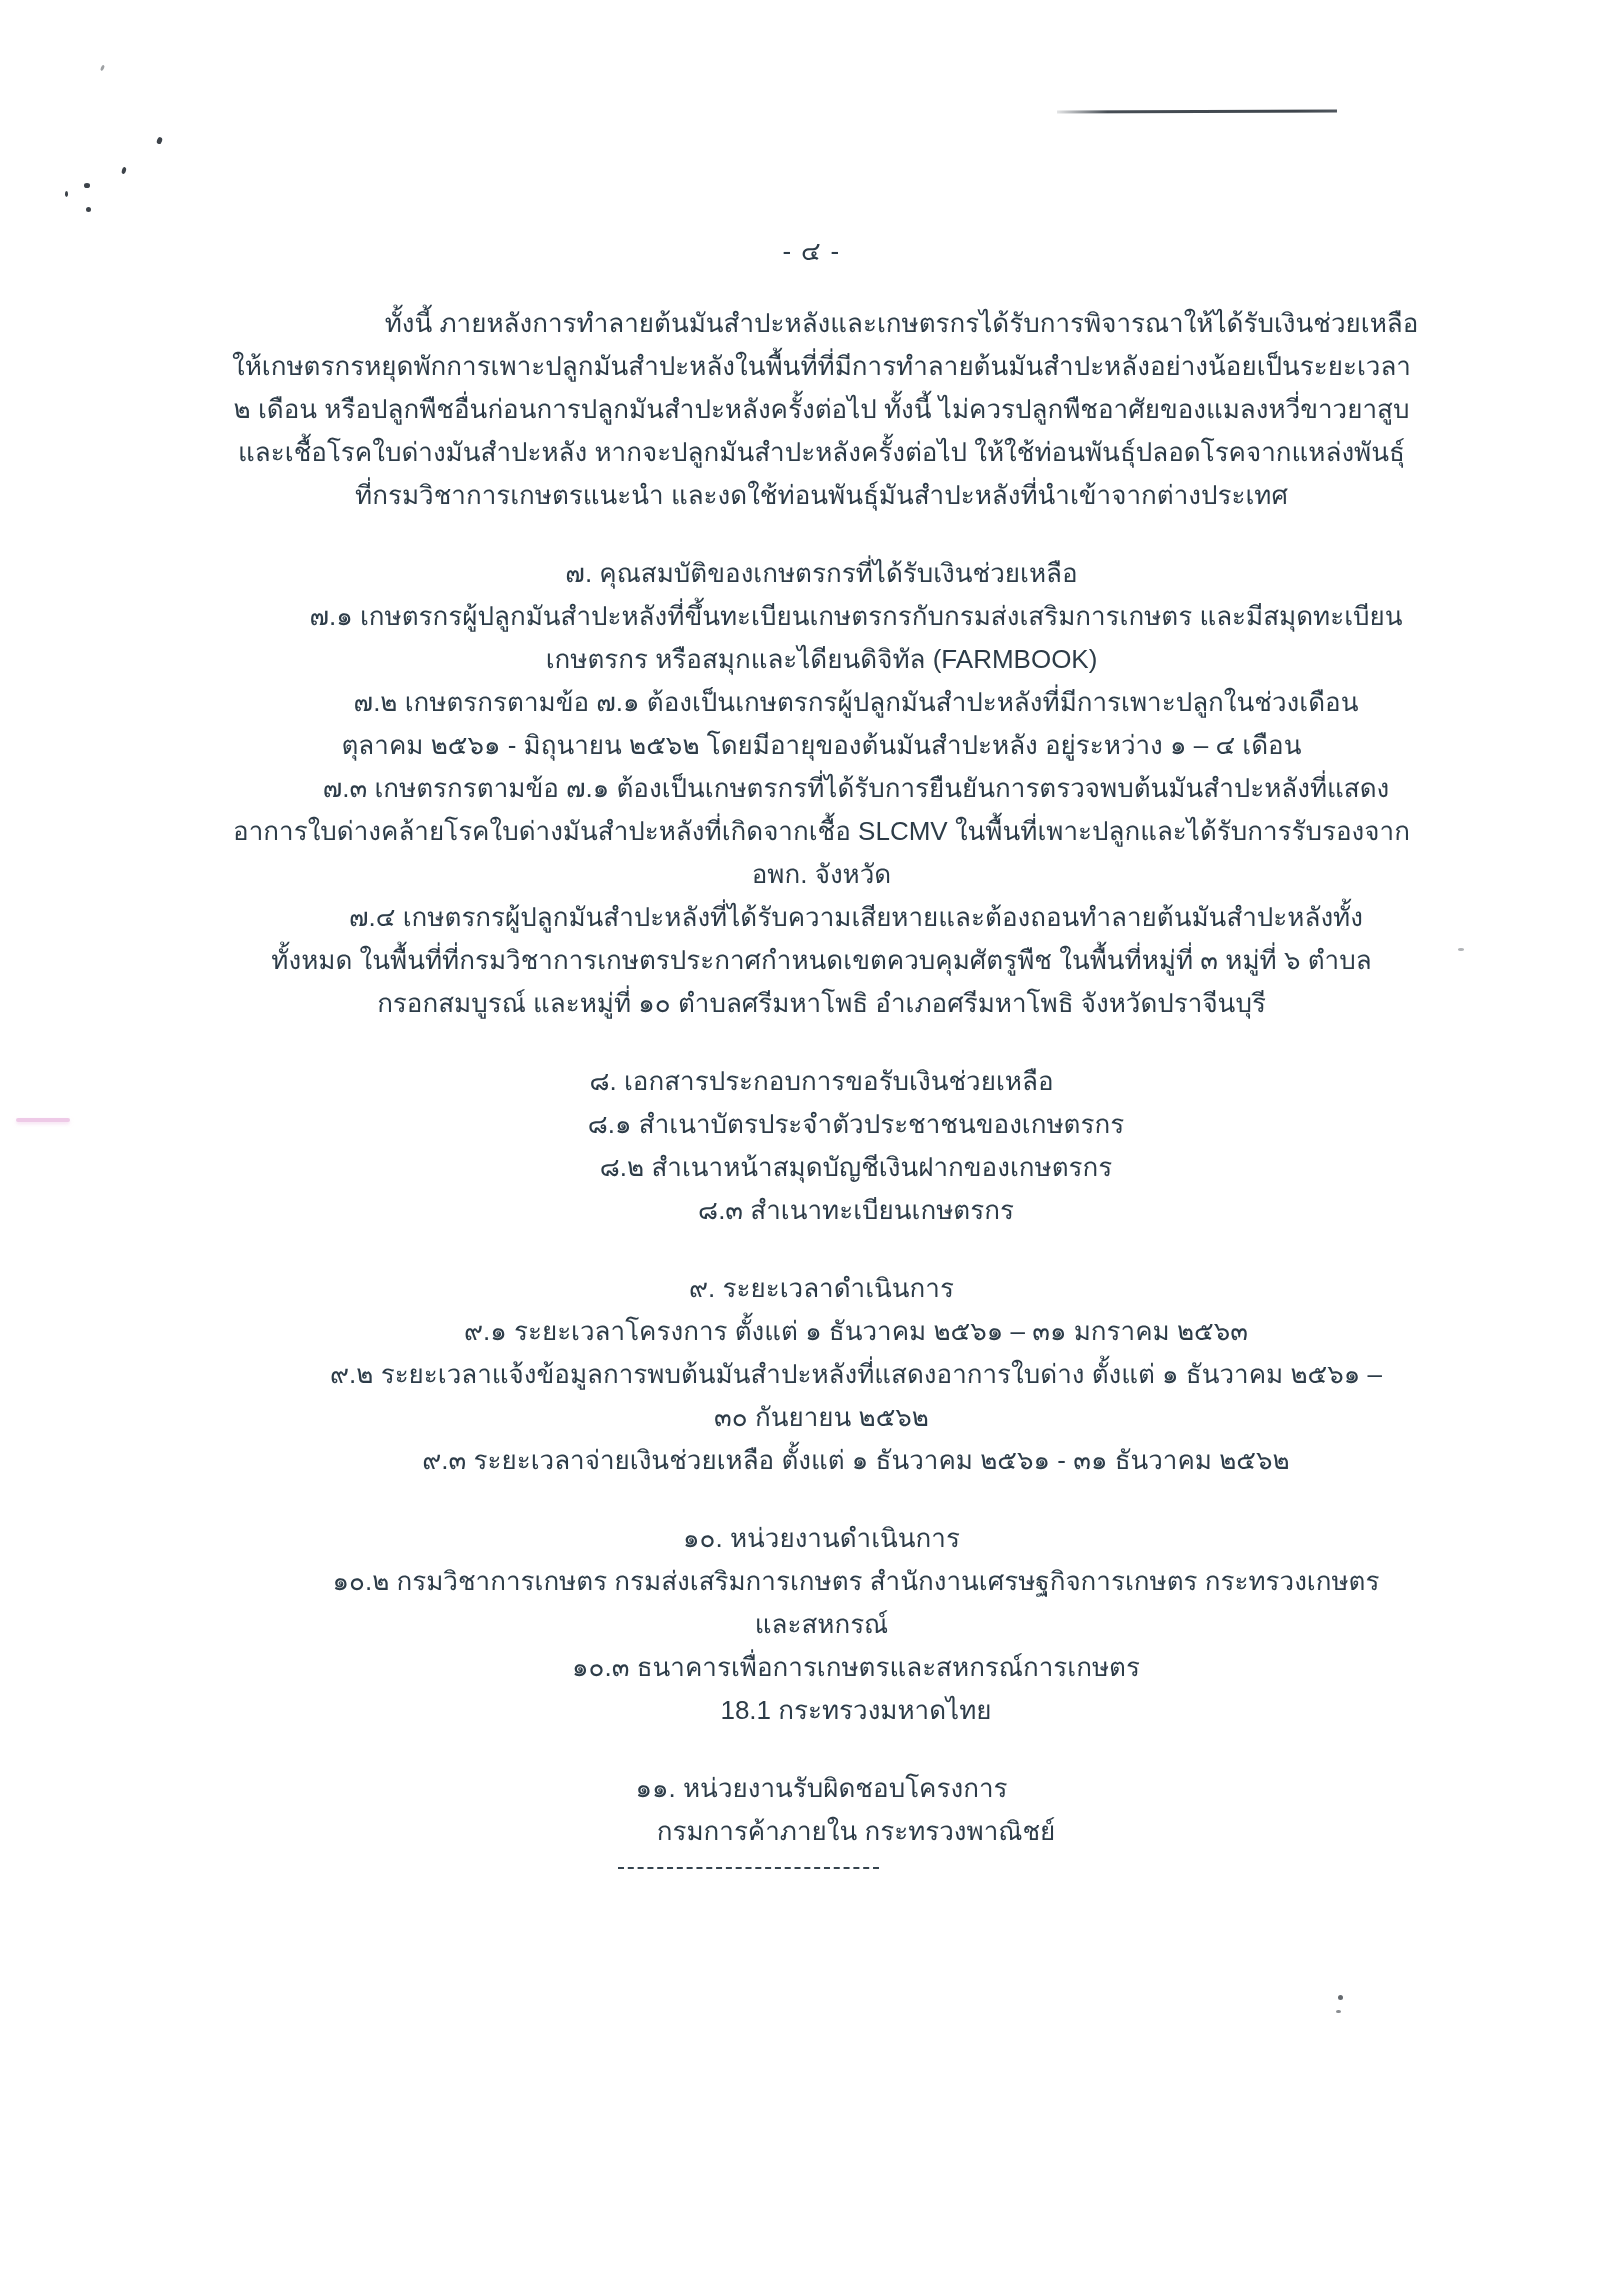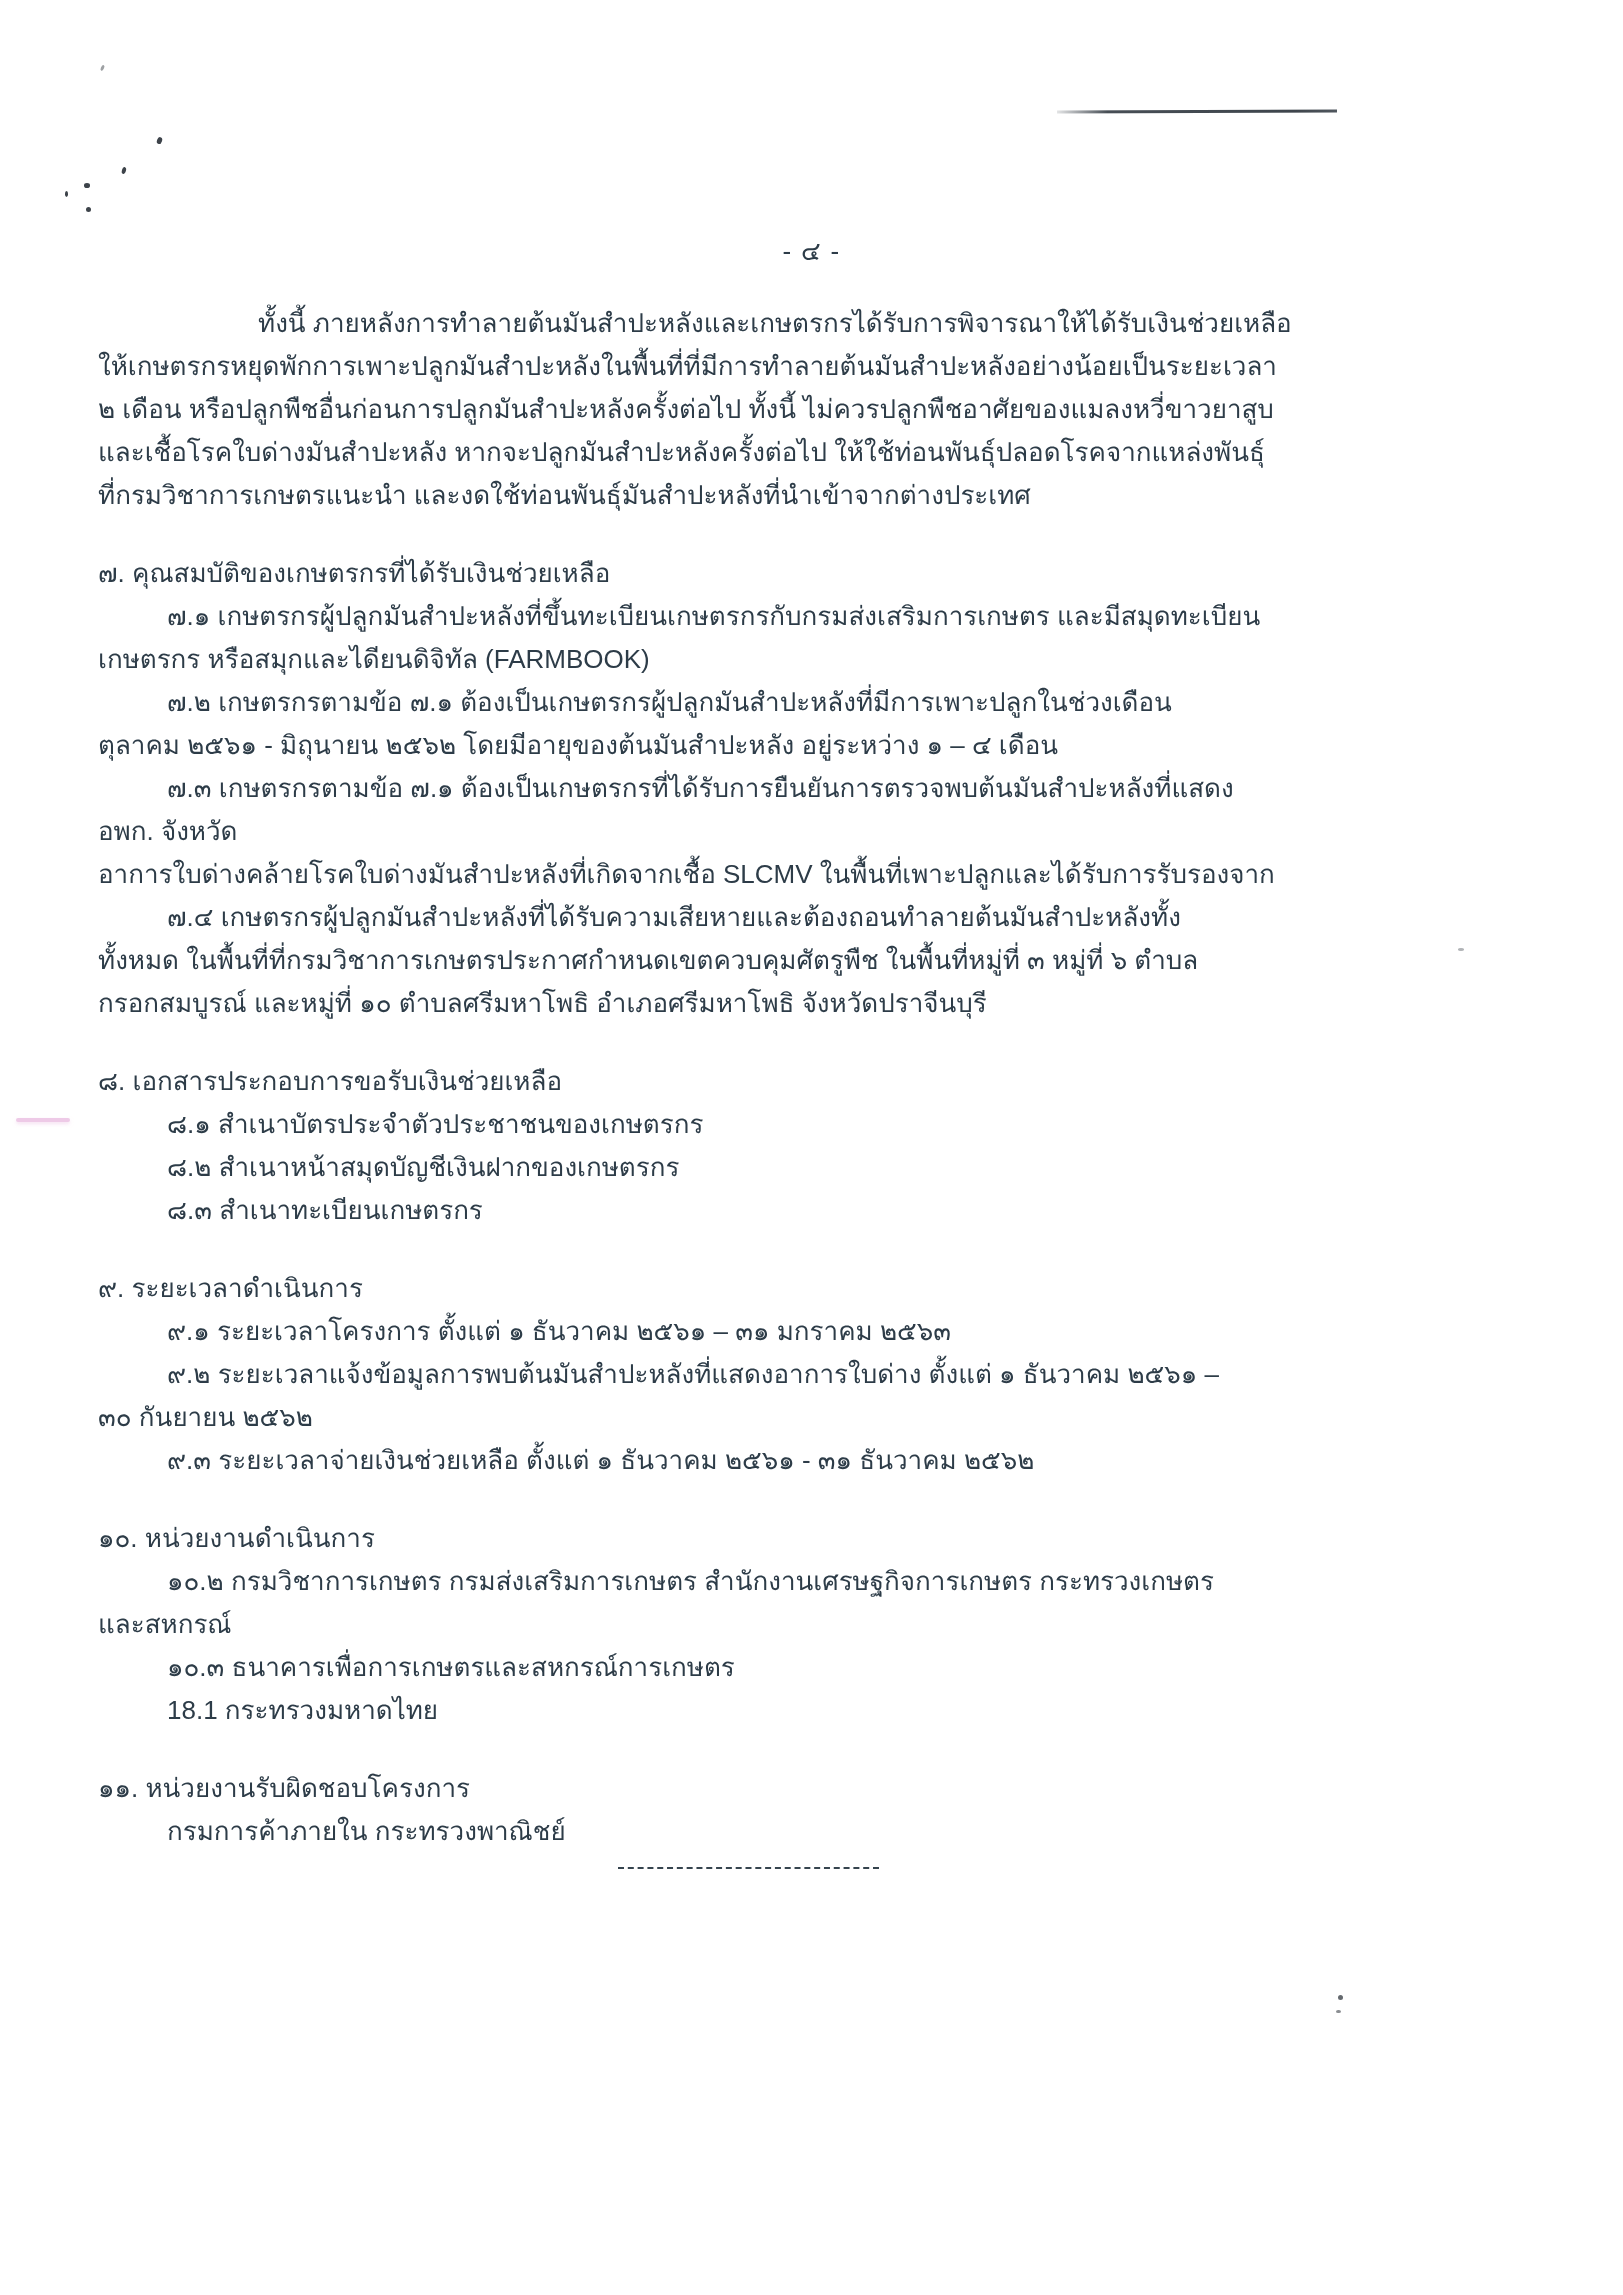--- a/index.html
+++ b/index.html
@@ -12,21 +12,21 @@
     font-family:"Liberation Sans","DejaVu Sans",sans-serif;
     color:#2d3c48;
     overflow:hidden;
   }
   .pagenum {
     position:absolute; top:230px; left:0; width:100%;
     text-align:center; font-size:26px; letter-spacing:1.3px;
   }
   .content {
     position:absolute; left:98px; top:302px; width:1447px;
-    font-size:26px; line-height:43px;
+    font-size:26px; line-height:43px;text-align:center;
   }
   .line { white-space:nowrap; }
   .indent-para { padding-left:160px; }
   .indent-item { padding-left:69px; }
   .sec { margin-top:35px; }
   .divider {
     margin-top:14.4px; margin-left:520px; width:261px; height:0;
     border-top:2.6px dashed #35444e;
   }
   
@@ -80,22 +80,22 @@
       <div class="line">ที่กรมวิชาการเกษตรแนะนำ และงดใช้ท่อนพันธุ์มันสำปะหลังที่นำเข้าจากต่างประเทศ</div>
     </div>
 
     <div class="sec">
       <div class="line">๗. คุณสมบัติของเกษตรกรที่ได้รับเงินช่วยเหลือ</div>
       <div class="line indent-item">๗.๑ เกษตรกรผู้ปลูกมันสำปะหลังที่ขึ้นทะเบียนเกษตรกรกับกรมส่งเสริมการเกษตร และมีสมุดทะเบียน</div>
       <div class="line">เกษตรกร หรือสมุกและไดียนดิจิทัล (FARMBOOK)</div>
       <div class="line indent-item">๗.๒ เกษตรกรตามข้อ ๗.๑ ต้องเป็นเกษตรกรผู้ปลูกมันสำปะหลังที่มีการเพาะปลูกในช่วงเดือน</div>
       <div class="line">ตุลาคม ๒๕๖๑ - มิถุนายน ๒๕๖๒ โดยมีอายุของต้นมันสำปะหลัง อยู่ระหว่าง ๑ – ๔ เดือน</div>
       <div class="line indent-item">๗.๓ เกษตรกรตามข้อ ๗.๑ ต้องเป็นเกษตรกรที่ได้รับการยืนยันการตรวจพบต้นมันสำปะหลังที่แสดง</div>
+      <div class="line">อาการใบด่างคล้ายโรคใบด่างมันสำปะหลังที่เกิดจากเชื้อ SLCMV ในพื้นที่เพาะปลูกและได้รับการรับรองจาก</div>
       <div class="line">อพก. จังหวัด</div>
-      <div class="line">อาการใบด่างคล้ายโรคใบด่างมันสำปะหลังที่เกิดจากเชื้อ SLCMV ในพื้นที่เพาะปลูกและได้รับการรับรองจาก</div>
       <div class="line indent-item">๗.๔ เกษตรกรผู้ปลูกมันสำปะหลังที่ได้รับความเสียหายและต้องถอนทำลายต้นมันสำปะหลังทั้ง</div>
       <div class="line">ทั้งหมด ในพื้นที่ที่กรมวิชาการเกษตรประกาศกำหนดเขตควบคุมศัตรูพืช ในพื้นที่หมู่ที่ ๓ หมู่ที่ ๖ ตำบล</div>
       <div class="line">กรอกสมบูรณ์ และหมู่ที่ ๑๐ ตำบลศรีมหาโพธิ อำเภอศรีมหาโพธิ จังหวัดปราจีนบุรี</div>
     </div>
 
     <div class="sec">
       <div class="line">๘. เอกสารประกอบการขอรับเงินช่วยเหลือ</div>
       <div class="line indent-item">๘.๑ สำเนาบัตรประจำตัวประชาชนของเกษตรกร</div>
       <div class="line indent-item">๘.๒ สำเนาหน้าสมุดบัญชีเงินฝากของเกษตรกร</div>
       <div class="line indent-item">๘.๓ สำเนาทะเบียนเกษตรกร</div>

